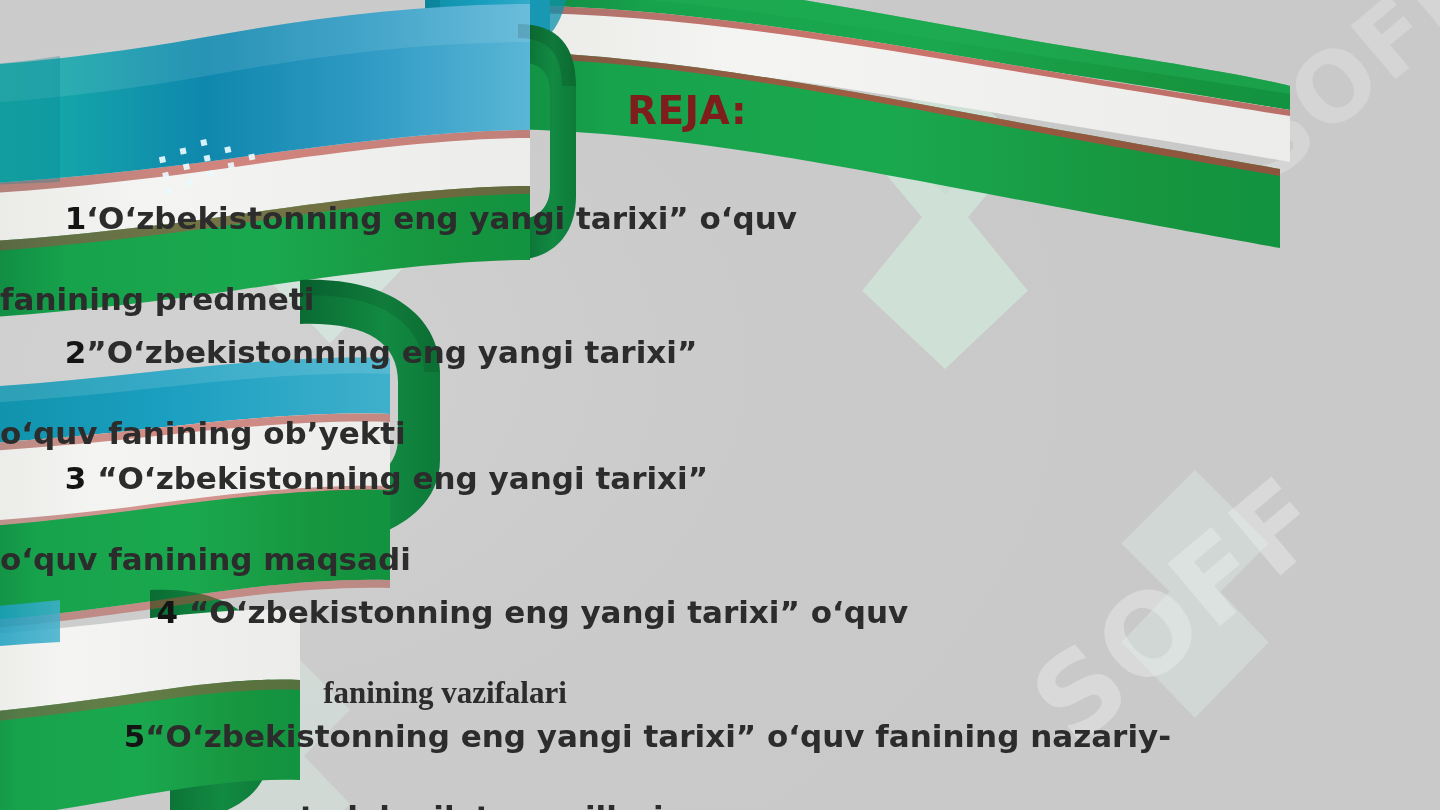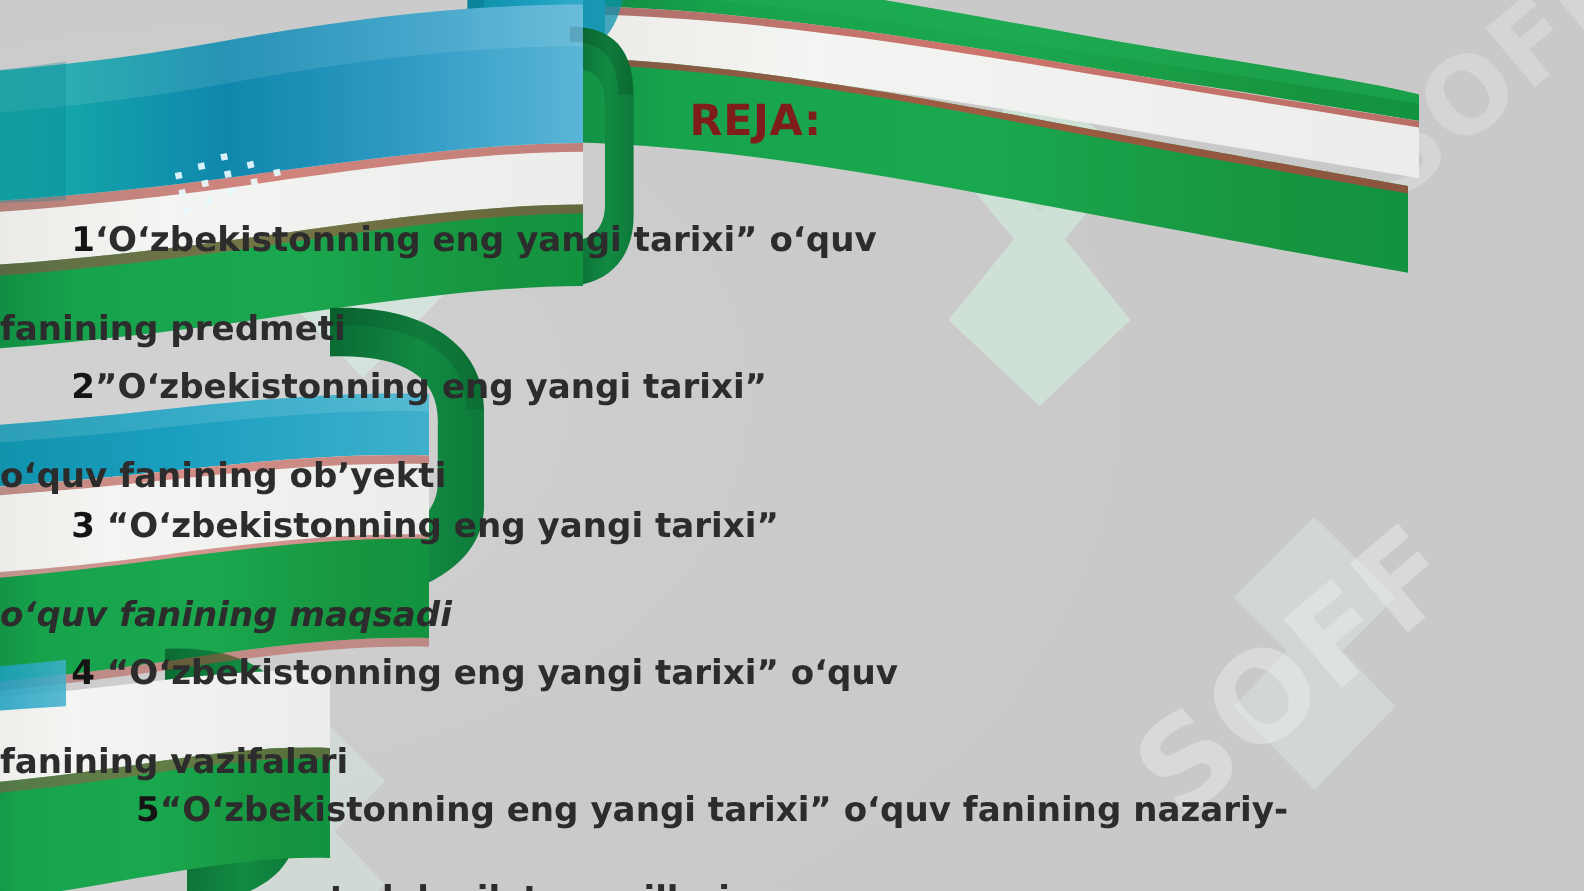--- a/index.html
+++ b/index.html
@@ -81,28 +81,28 @@
     line-height: 1.30;
     white-space: pre-wrap;
   }
   .item .num {
     color: #141414;
     font-weight: 700;
   }
   .item-1 { left: 0;   top: 158px; width: 1374px; text-align: left; font-size: 31px; }
   .item-2 { left: 0;   top: 292px; width: 1240px; text-align: left; font-size: 31px; }
   .item-3 { left: 0;   top: 418px; width: 1020px; font-size: 31px; }
-  .item-4 { left: 0;   top: 552px; width: 1000px; text-align: left; font-size: 31px; }
+  .item-4 { left: 0;   top: 552px; width: 1000px; text-align: center; font-size: 31px; }
   .item-5 { left: 0;   top: 676px; width: 1230px; text-align: center; font-size: 31px; }
 
   .item .l2 { display: block; }
   .item-1 .l2 { padding-right: 190px; }
   .item-2 .l2 { padding-right: 2px; }
-  .item-3 .l2 { padding-right: 16px; font-style: italic; }
-  .item-4 .l2 { padding-right: 110px; }
+  .item-3 .l2 { padding-right: 16px; }
+  .item-4 .l2 { padding-right: 110px; font-family: Liberation Serif, serif; }
   .item-5 .l2 { padding-right: 320px; }
 </style>
 </head>
 <body>
 
 <div id="slide">
 
   <div class="bg-base"></div>
 
   <div class="wm wm-1">SOFF</div>

